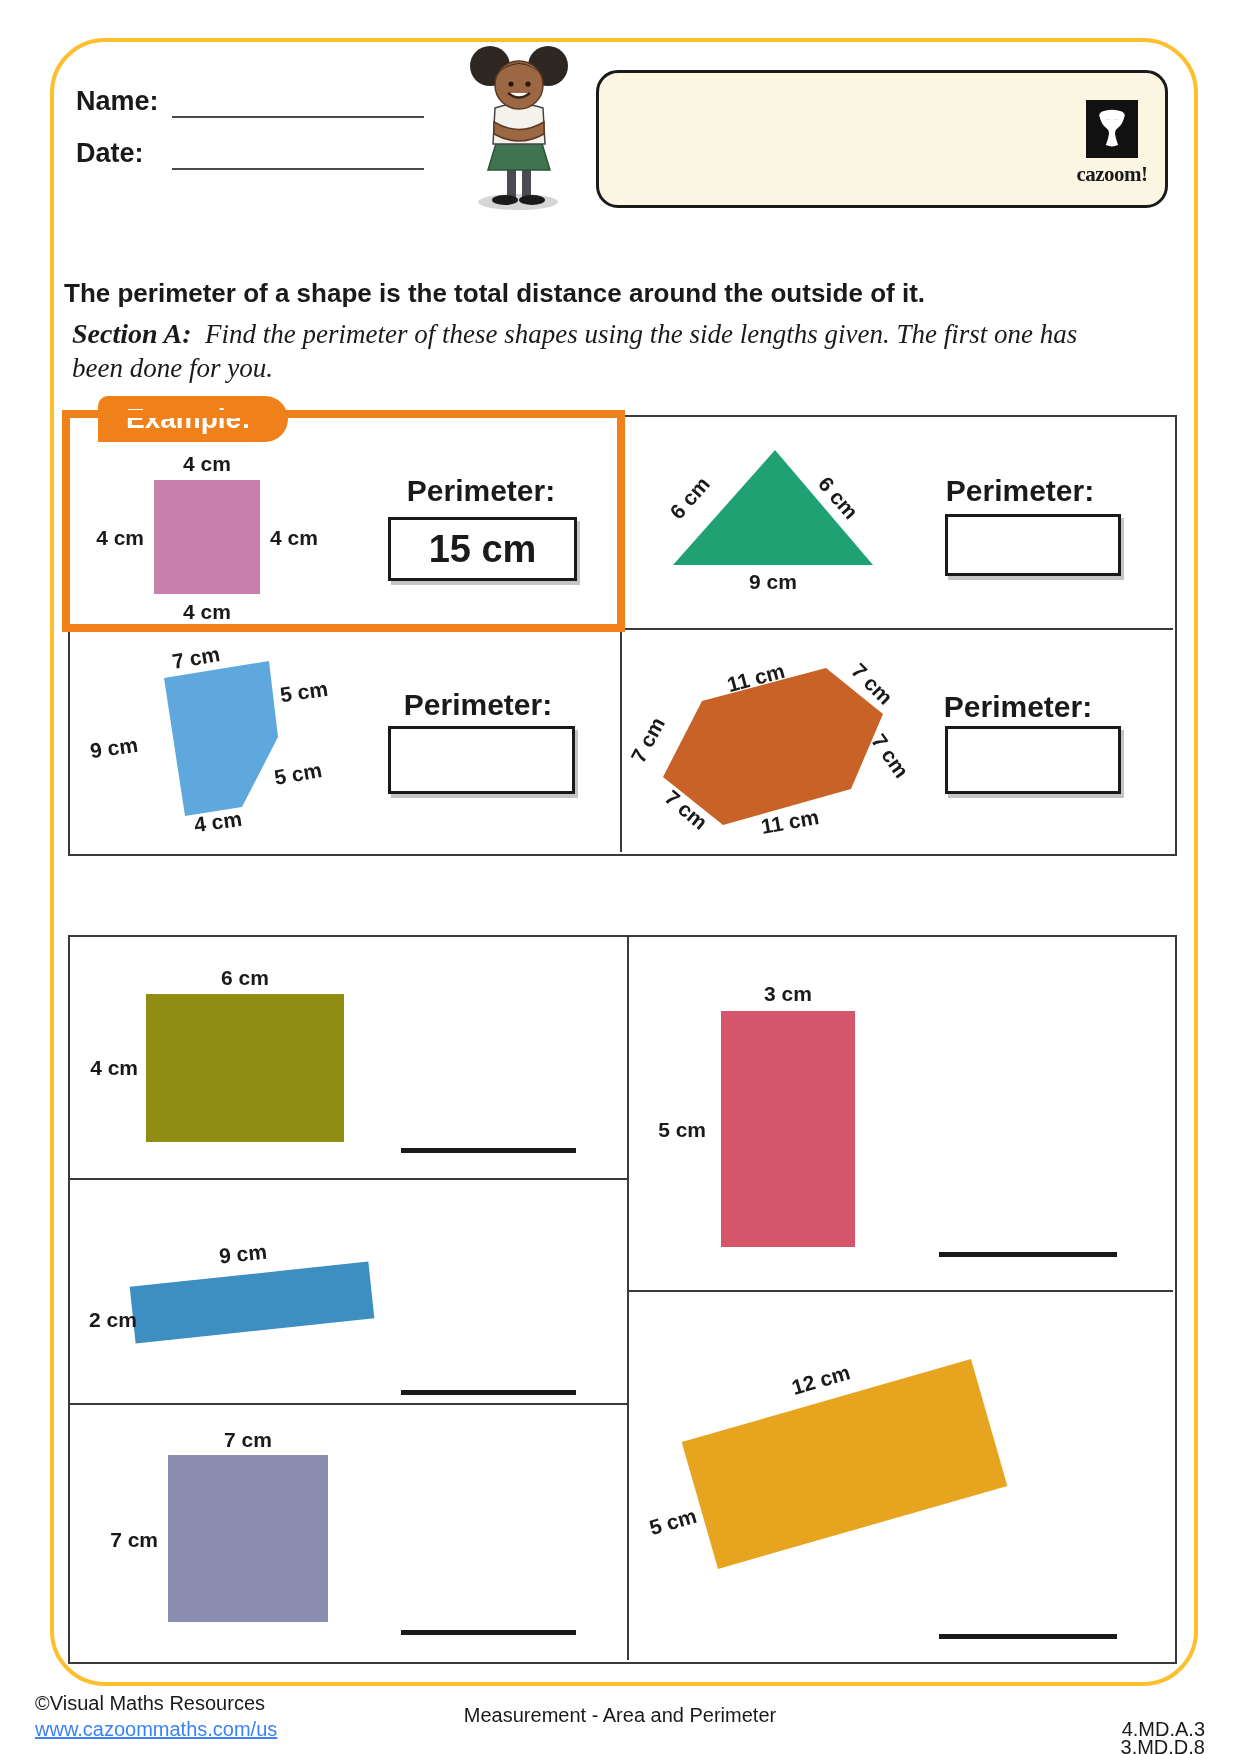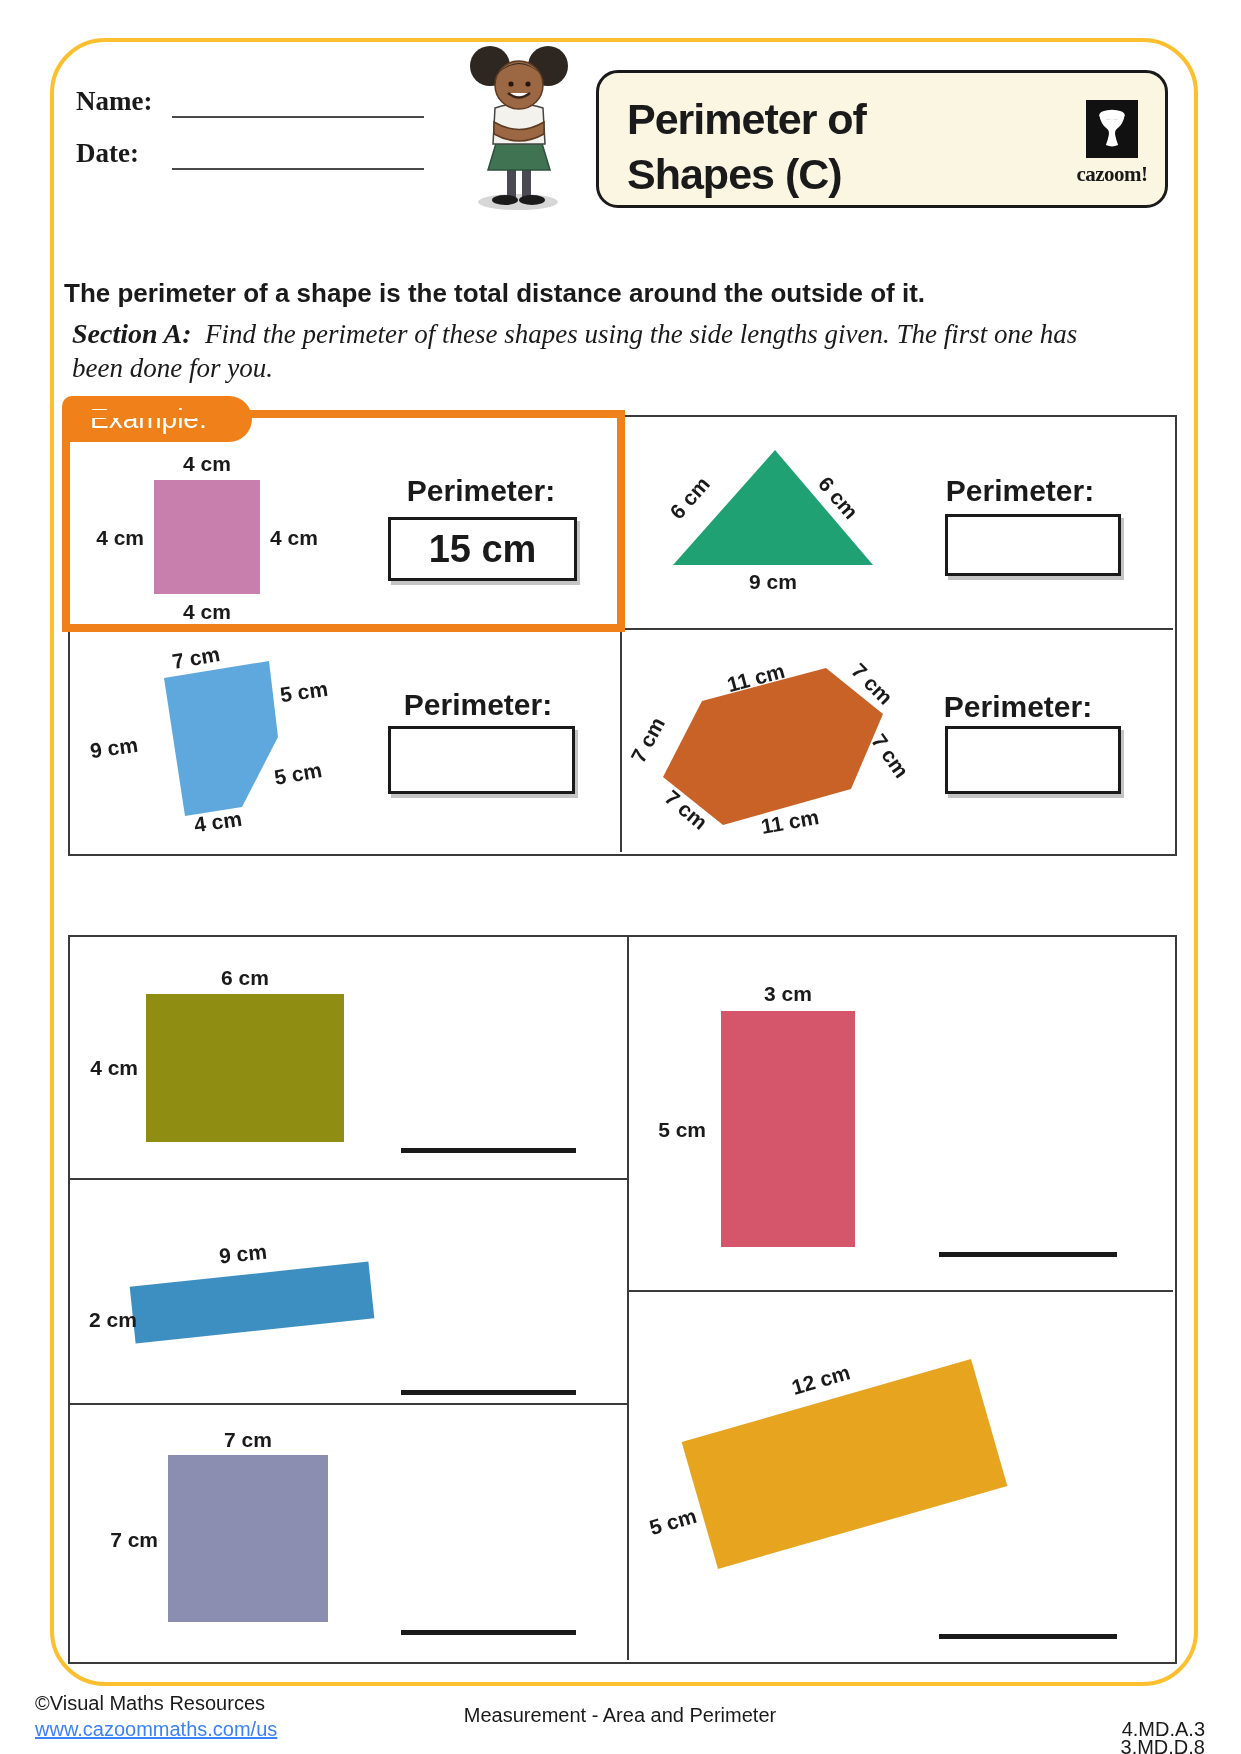--- a/index.html
+++ b/index.html
@@ -1,33 +1,33 @@
 <!DOCTYPE html>
 <html><head>
 <meta charset="utf-8">
 <style>
   html,body{margin:0;padding:0;background:#fff;}
   #page{position:relative;width:1241px;height:1754px;background:#fff;overflow:hidden;
         font-family:"Liberation Sans",sans-serif;color:#1a1a1a;}
   .abs{position:absolute;}
   .pageborder{border:4px solid #fcbf2d;border-radius:55px;}
-  .hdlabel{font-weight:bold;font-size:27px;font-family:Liberation Serif, serif;}
+  .hdlabel{font-weight:bold;font-size:27px;}
   .hline{border-bottom:2.5px solid #4a4a4a;}
   .titlebox{background:#faf6e2;border:3px solid #1a1a1a;border-radius:22px;}
   .title{font-weight:bold;font-size:43px;line-height:1.28;letter-spacing:-1px;}
   .logobox{background:#111;display:flex;align-items:center;justify-content:center;}
   .logotext{font-family:"Liberation Serif",serif;font-weight:bold;font-size:21px;text-align:center;letter-spacing:-0.5px;}
   .intro{font-weight:bold;font-size:26px;}
   .sechead{font-family:"Liberation Serif",serif;font-style:italic;font-size:27px;line-height:1.25;}
   .sechead b{font-size:28px;}
   .gridbox{border:2px solid #3a3a3a;}
   .gline{background:#3a3a3a;}
   .exborder{border:8px solid #f08019;}
-  .extab{background:#f08019;border-radius:10px 23px 23px 0;color:#fff;font-weight:normal;
-         font-size:28px;line-height:46px;padding-left:28px;}
+  .extab{background:#f08019;border-radius:10px 23px 23px 0;color:#fff;font-weight:bold;
+         font-size:28px;line-height:46px;padding-left:28px;margin-left:36px;}
   .lbl{font-weight:bold;font-size:21px;text-align:center;white-space:nowrap;}
   .per{font-weight:bold;font-size:30px;text-align:center;white-space:nowrap;}
   .ansbox{border:3px solid #1a1a1a;background:#fff;box-shadow:3px 4px 0 #c4c4c4;}
   .ansval{font-weight:bold;font-size:38px;text-align:center;}
   .ansline{background:#1a1a1a;height:5px;}
   .shape{position:absolute;}
   .foot{font-size:20px;}
   .footlink{font-size:20px;color:#3b82f6;text-decoration:underline;}
   .tright{text-align:right;}
   .tcenter{text-align:center;}
@@ -57,24 +57,20 @@
     <circle cx="45" cy="24" r="20" fill="#2e2620"></circle>
     <circle cx="103" cy="24" r="20" fill="#2e2620"></circle>
     <circle cx="74" cy="43" r="24" fill="#9c6844" stroke="#5d3a22" stroke-width="1.5"></circle>
     <path d="M50 34 Q74 8 98 34 Q86 22 74 22 Q62 22 50 34 Z" fill="#2e2620"></path>
     <circle cx="66" cy="42" r="2.6" fill="#26160d"></circle>
     <circle cx="83" cy="42" r="2.6" fill="#26160d"></circle>
     <path d="M63 51 Q74 60 85 51" stroke="#3a241a" stroke-width="2.5" fill="#fff"></path>
   </svg>
 
   <div class="abs titlebox" style="left:596px;top:70px;width:566px;height:132px;"></div>
-  <div class="abs title" style="left:627px;top:92px;">
-    <span>Perimeter of</span><br>
-    <span>Shapes (C)</span>
-  </div>
   <div class="abs logobox" style="left:1086px;top:100px;width:52px;height:58px;">
     <svg width="32" height="44" viewBox="0 0 34 44">
       <ellipse cx="17" cy="7" rx="13.5" ry="5.5" fill="#fff"></ellipse>
       <path d="M3.5 7 Q5 17 12 22 Q14.5 24.5 13.5 29 Q12.5 34 10.5 39 Q17 42 23.5 39 Q21.5 34 20.5 29 Q19.5 24.5 22 22 Q29 17 30.5 7 Q24 12.5 17 12.5 Q10 12.5 3.5 7 Z" fill="#fff"></path>
     </svg>
   </div>
   <div class="abs logotext" style="left:1056px;top:162px;width:112px;">cazoom!</div>
 
   <div class="abs intro" style="left:64px;top:278px;">The perimeter of a shape is the total distance around the outside of it.</div>
 

